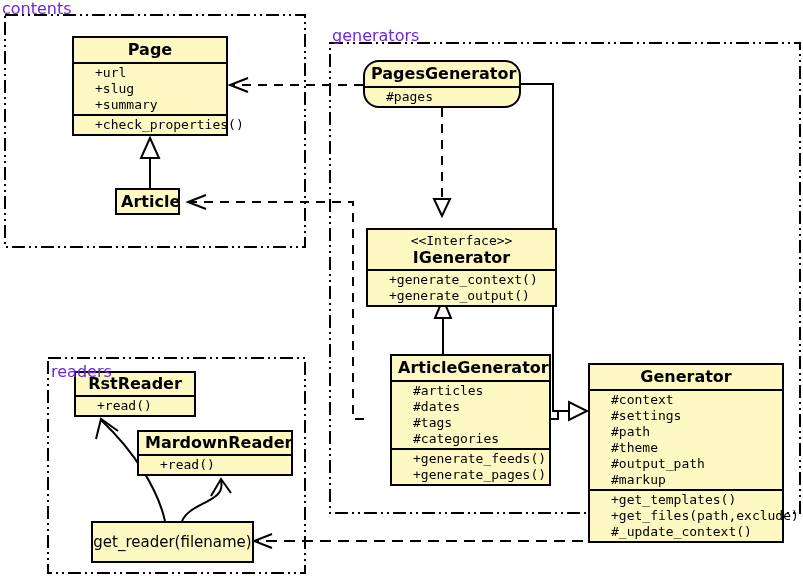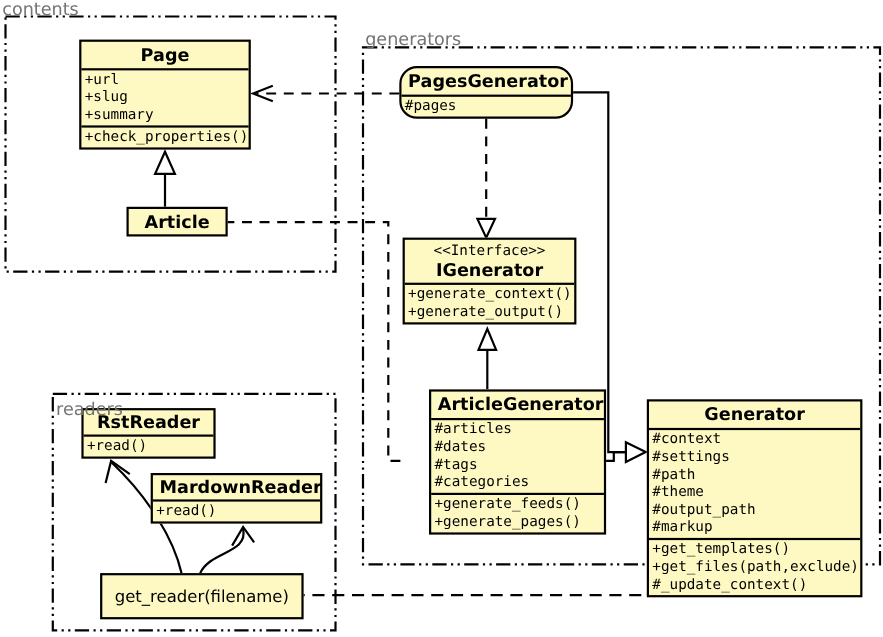--- a/index.html
+++ b/index.html
@@ -3,35 +3,35 @@
 <meta charset="utf-8">
 <style>
   html,body{margin:0;padding:0;background:#fff;}
   #canvas{
     position:relative;width:803px;height:579px;background:#fff;
     font-family:"DejaVu Sans",sans-serif;color:#000;overflow:hidden;
   }
   #wires{position:absolute;left:0;top:0;width:803px;height:579px;z-index:0;}
   .pkg-label{
     position:absolute;z-index:2;font-size:16px;line-height:16px;
-    font-family:"DejaVu Sans",sans-serif;color:#737373;
+    font-family:"DejaVu Sans",sans-serif;color:#6d28d9;
   }
   .cls{
     position:absolute;z-index:1;background:#fef9c3;border:2px solid #000;
     box-sizing:border-box;
   }
   .cls-title{
     font-weight:bold;font-size:16px;line-height:22px;text-align:center;
     padding:1px 6px;white-space:nowrap;
   }
   .stereotype{
     font-family:"DejaVu Sans Mono",monospace;font-weight:normal;
     font-size:13px;line-height:15px;text-align:center;white-space:nowrap;
   }
-  .cls-sec{border-top:2px solid #000;padding:1px 3px;}
+  .cls-sec{border-top:2px solid #000;padding:1px 21px;}
   .mrow{
     font-family:"DejaVu Sans Mono",monospace;font-size:13px;line-height:16px;
     white-space:nowrap;
   }
   .fnbox{
     font-size:15px;text-align:center;font-family:"DejaVu Sans",sans-serif;
   }
 </style>
 </head>
 <body>
@@ -102,32 +102,32 @@
     <div class="cls-sec">
       <div class="mrow">+url</div>
       <div class="mrow">+slug</div>
       <div class="mrow">+summary</div>
     </div>
     <div class="cls-sec">
       <div class="mrow">+check_properties()</div>
     </div>
   </div>
 
-  <div class="cls" style="left:115px;top:188px;width:92px;">
+  <div class="cls" style="left:115px;top:188px;width:65px;">
     <div class="cls-title" style="line-height:21px;padding:1px 4px;">Article</div>
   </div>
 
   <div class="cls" style="left:363px;top:60px;width:158px;border-radius:16px;">
     <div class="cls-title">PagesGenerator</div>
     <div class="cls-sec">
       <div class="mrow">#pages</div>
     </div>
   </div>
 
-  <div class="cls" style="left:366px;top:216px;width:158px;">
+  <div class="cls" style="left:366px;top:228px;width:191px;">
     <div class="cls-title" style="padding:3px 6px 1px 6px;line-height:20px;">
       <div class="stereotype">&lt;&lt;Interface&gt;&gt;</div>
       <div>IGenerator</div>
     </div>
     <div class="cls-sec">
       <div class="mrow">+generate_context()</div>
       <div class="mrow">+generate_output()</div>
     </div>
   </div>
 
@@ -169,15 +169,15 @@
     </div>
   </div>
 
   <div class="cls" style="left:137px;top:430px;width:156px;">
     <div class="cls-title" style="line-height:20px;">MardownReader</div>
     <div class="cls-sec">
       <div class="mrow">+read()</div>
     </div>
   </div>
 
-  <div class="cls fnbox" style="left:91px;top:521px;width:185px;height:42px;line-height:38px;">get_reader(filename)</div>
+  <div class="cls fnbox" style="left:91px;top:521px;width:163px;height:42px;line-height:38px;">get_reader(filename)</div>
 
 </div>
 
 </body></html>

